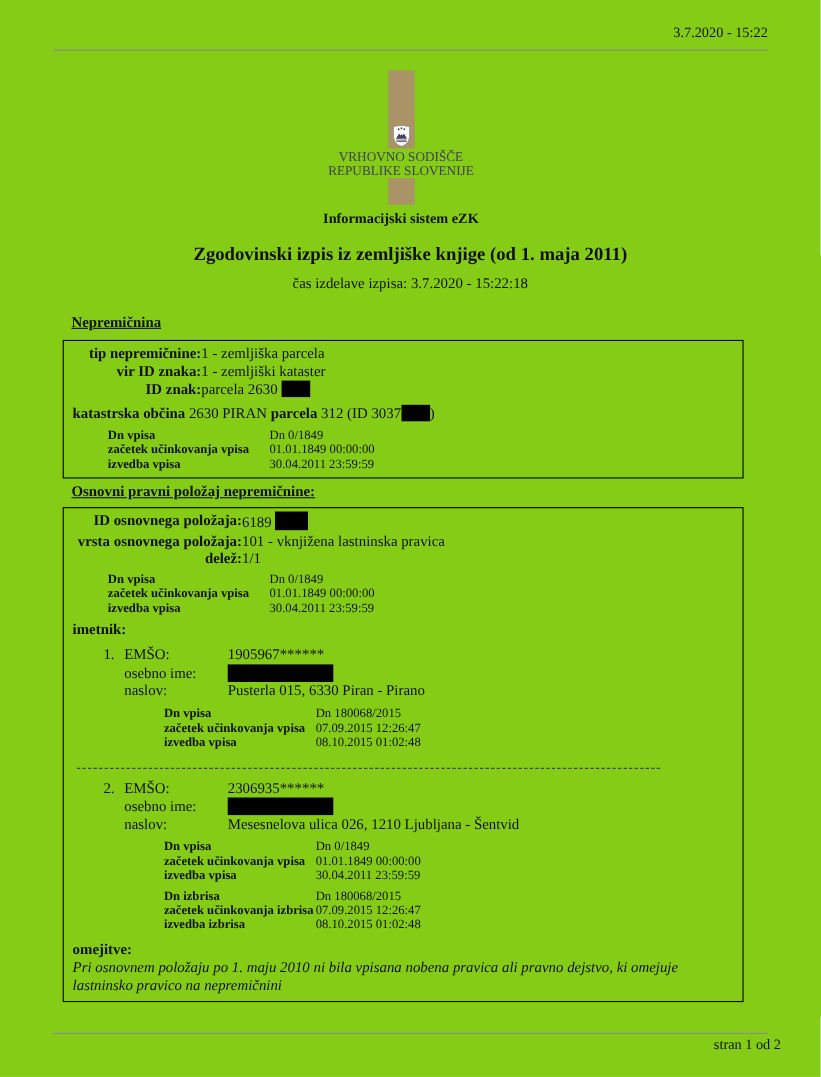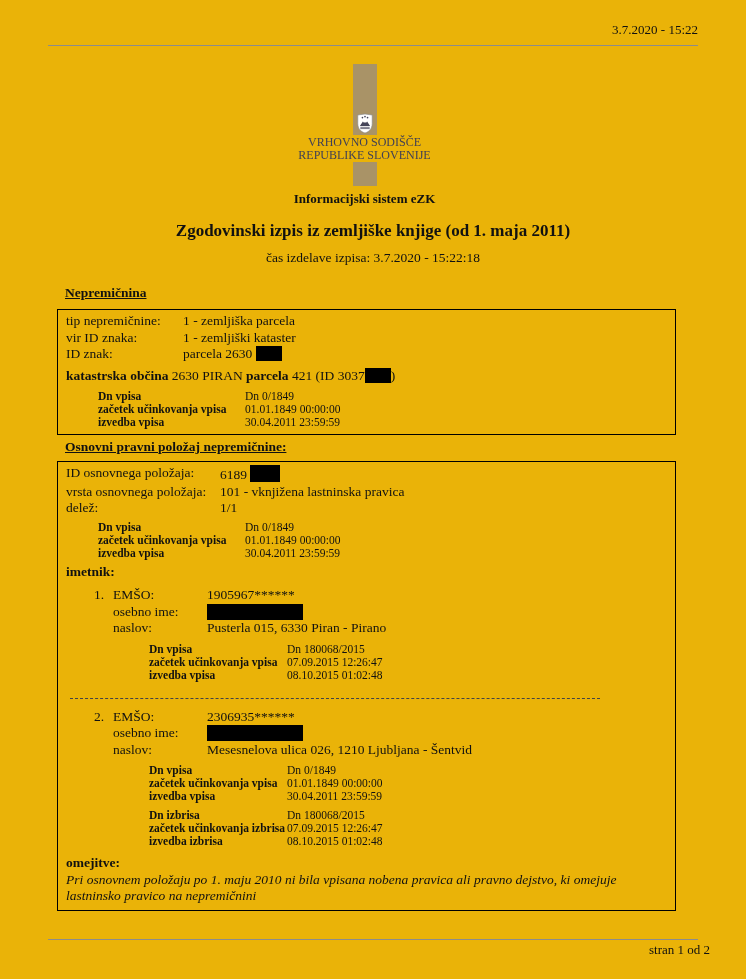--- a/index.html
+++ b/index.html
@@ -1,18 +1,18 @@
 <!DOCTYPE html>
 <html><head>
 <meta charset="utf-8">
 <style>
   html,body { margin:0; padding:0; background:#e8e8e8; }
   .page {
     position:relative; width:746px; height:979px; margin:0 auto;
-    background:#eab308; overflow:hidden; color:#111;
+    background:#84cc16; overflow:hidden; color:#111;
     font-family:"Liberation Serif","DejaVu Serif",serif;
   }
   .b { font-weight:bold; }
   
   .ts { position:absolute; top:22px; right:48px; font-size:13px; }
   .rule { position:absolute; left:48px; right:48px; border-top:1px solid #8c8c8c; height:0; }
   .rule.top { top:45px; }
   .rule.bottom { top:939px; }
   .footer-page { position:absolute; top:942px; right:36px; font-size:13px; }
   
@@ -27,21 +27,21 @@
   .title { position:absolute; top:221px; left:0; width:100%; text-align:center; font-weight:bold; font-size:17px; }
   .subtitle { position:absolute; top:250px; left:0; width:100%; text-align:center; font-size:13.5px; }
   .sec-heading { position:absolute; left:65px; font-weight:bold; font-size:13.5px; text-decoration:underline; }
   .sec-heading.s1 { top:285px; }
   .sec-heading.s2 { top:439px; }
   
   .box { position:absolute; left:57px; width:619px; border:1.5px solid #000; padding:3px 8px 5px 8px; box-sizing:border-box; font-size:13.5px; line-height:16.5px; }
   .box1 { top:309px; }
   .box2 { top:461px; }
   .lv { display:flex; }
-  .lv .lbl { font-weight:normal; flex-shrink:0; }
+  .lv .lbl { font-weight:bold; flex-shrink:0;text-align:right; }
   .w1 { width:117px; }
   .w2 { width:154px; }
   .cad { margin-top:5px; }
   
   .dn { margin:6px 0 0 32px; font-size:11.5px; line-height:13px; }
   .dn .dnl { font-weight:bold; width:147px; flex-shrink:0; }
   .dn.t4 { margin-top:4px; }
   .holder-dn { margin:6px 0 0 36px; font-size:11.5px; line-height:13px; }
   .holder-dn .dnl { font-weight:bold; width:138px; flex-shrink:0; }
   .holder-dn .row, .dn .row { display:flex; }
@@ -102,21 +102,21 @@
       <span>1 - zemljiški kataster</span>
     </div>
     <div class="lv">
       <span class="lbl w1">ID znak:</span>
       <span><span>parcela 2630</span> <span class="redact redact-sm"></span></span>
     </div>
     <div class="cad">
       <span class="b">katastrska občina</span>
       <span>2630 PIRAN</span>
       <span class="b">parcela</span>
-      <span>421 (ID 3037</span><span class="redact redact-sm"></span><span>)</span>
+      <span>312 (ID 3037</span><span class="redact redact-sm"></span><span>)</span>
     </div>
     <div class="dn">
       <div class="row">
         <span class="dnl">Dn vpisa</span>
         <span>Dn 0/1849</span>
       </div>
       <div class="row">
         <span class="dnl">začetek učinkovanja vpisa</span>
         <span>01.01.1849 00:00:00</span>
       </div>

